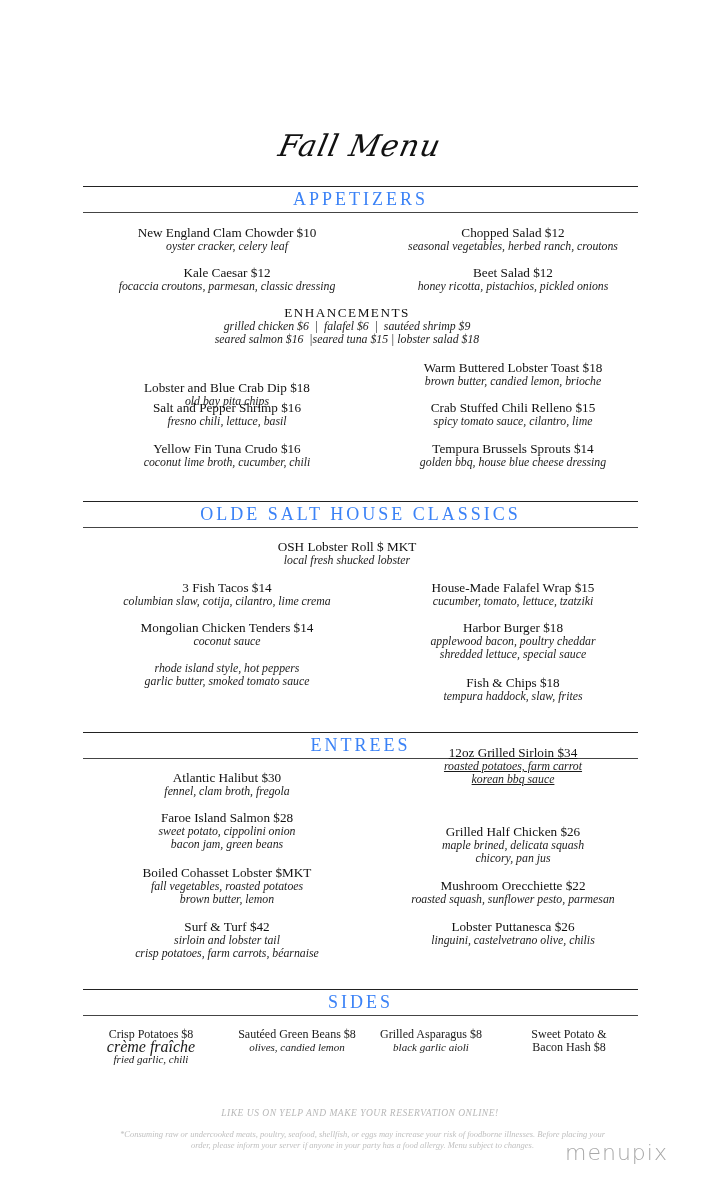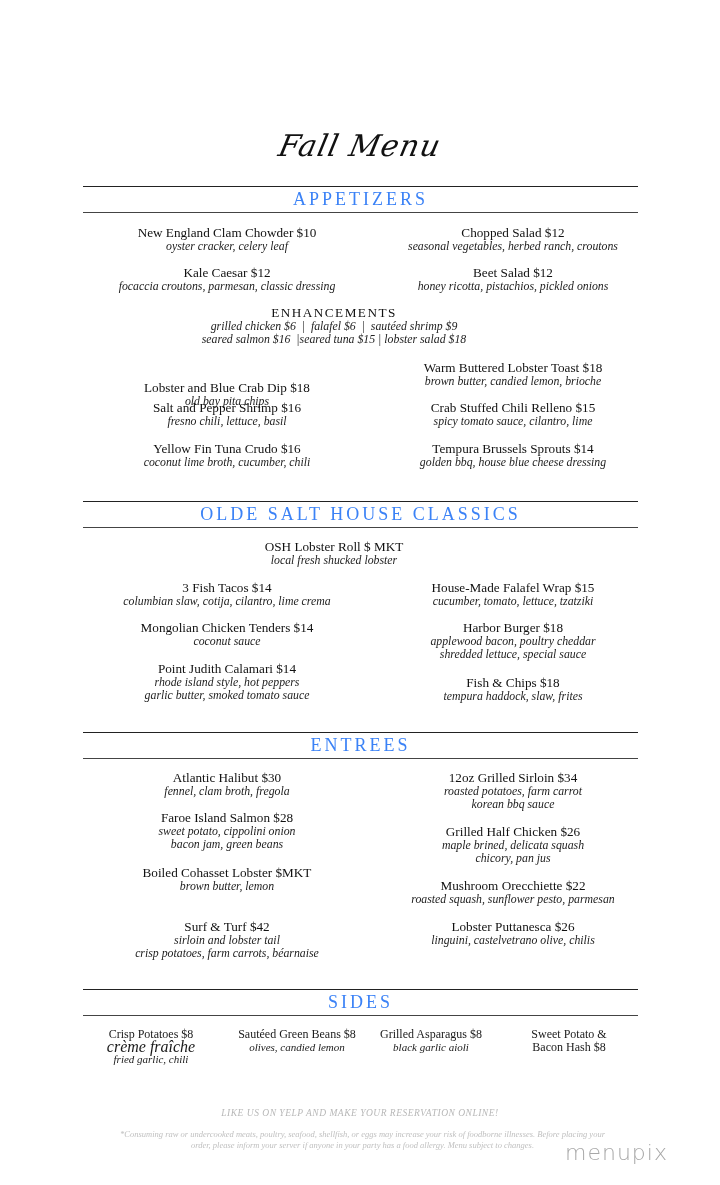--- a/index.html
+++ b/index.html
@@ -9,21 +9,21 @@
            font-family:"DejaVu Serif",serif; font-style:italic; font-size:30px;
            letter-spacing:1px; color:#111; transform:skewX(-12deg); }
   .section-head { position:absolute; left:83px; width:555px; border-top:1.5px solid #222;
                   border-bottom:1.5px solid #444; text-align:center;
                   font-size:18px; letter-spacing:3px; color:#3b82f6; }
   .item { position:absolute; text-align:center; }
   .item .name { font-size:13.2px; line-height:14px; color:#111; }
   .item .desc { font-size:11.8px; font-style:italic; line-height:13px; color:#222; }
   .col-l { left:82px; width:290px; }
   .col-r { left:368px; width:290px; }
-  .center { left:0; width:668px; }
+  .center { left:13px; width:668px; }
   .enh-title { font-size:13px; letter-spacing:1.5px; line-height:14px; }
   .side { position:absolute; text-align:center; width:150px; }
   .footer1 { position:absolute; top:1108px; left:0; width:720px; text-align:center;
              font-size:9.5px; font-style:italic; color:#b8b8b8; letter-spacing:0.5px; }
   .footer2 { position:absolute; top:1129px; left:90px; width:545px; text-align:center;
              font-size:8.5px; font-style:italic; color:#c0c0c0; line-height:11px; }
   .watermark { position:absolute; top:1140px; left:565px; font-family:"DejaVu Sans",sans-serif;
                font-size:22px; color:#a8a8a8; letter-spacing:1px; font-weight:300; }
 </style>
 </head>
@@ -90,21 +90,20 @@
 
 <div class="item col-l" style="top:581px;">
   <div class="name">3 Fish Tacos $14</div>
   <div class="desc">columbian slaw, cotija, cilantro, lime crema</div>
 </div>
 <div class="item col-l" style="top:621px;">
   <div class="name">Mongolian Chicken Tenders $14</div>
   <div class="desc">coconut sauce</div>
 </div>
 <div class="item col-l" style="top:662px;">
-  <div class="name">Point Judith Calamari $14</div>
   <div class="desc">rhode island style, hot peppers</div>
   <div class="desc">garlic butter, smoked tomato sauce</div>
 </div>
 <div class="item col-r" style="top:581px;">
   <div class="name">House-Made Falafel Wrap $15</div>
   <div class="desc">cucumber, tomato, lettuce, tzatziki</div>
 </div>
 <div class="item col-r" style="top:621px;">
   <div class="name">Harbor Burger $18</div>
   <div class="desc">applewood bacon, poultry cheddar</div>
@@ -121,28 +120,29 @@
   <div class="name">Atlantic Halibut $30</div>
   <div class="desc">fennel, clam broth, fregola</div>
 </div>
 <div class="item col-l" style="top:811px;">
   <div class="name">Faroe Island Salmon $28</div>
   <div class="desc">sweet potato, cippolini onion</div>
   <div class="desc">bacon jam, green beans</div>
 </div>
 <div class="item col-l" style="top:866px;">
   <div class="name">Boiled Cohasset Lobster $MKT</div>
+  <div class="desc">fall vegetables, roasted potatoes</div>
   <div class="desc">brown butter, lemon</div>
 </div>
 <div class="item col-l" style="top:920px;">
   <div class="name">Surf &amp; Turf $42</div>
   <div class="desc">sirloin and lobster tail</div>
   <div class="desc">crisp potatoes, farm carrots, béarnaise</div>
 </div>
-<div class="item col-r" style="top:771px;">
+<div class="item col-r" style="top:746px;text-decoration:underline;">
   <div class="name">12oz Grilled Sirloin $34</div>
   <div class="desc">roasted potatoes, farm carrot</div>
   <div class="desc">korean bbq sauce</div>
 </div>
 <div class="item col-r" style="top:825px;">
   <div class="name">Grilled Half Chicken $26</div>
   <div class="desc">maple brined, delicata squash</div>
   <div class="desc">chicory, pan jus</div>
 </div>
 <div class="item col-r" style="top:879px;">

